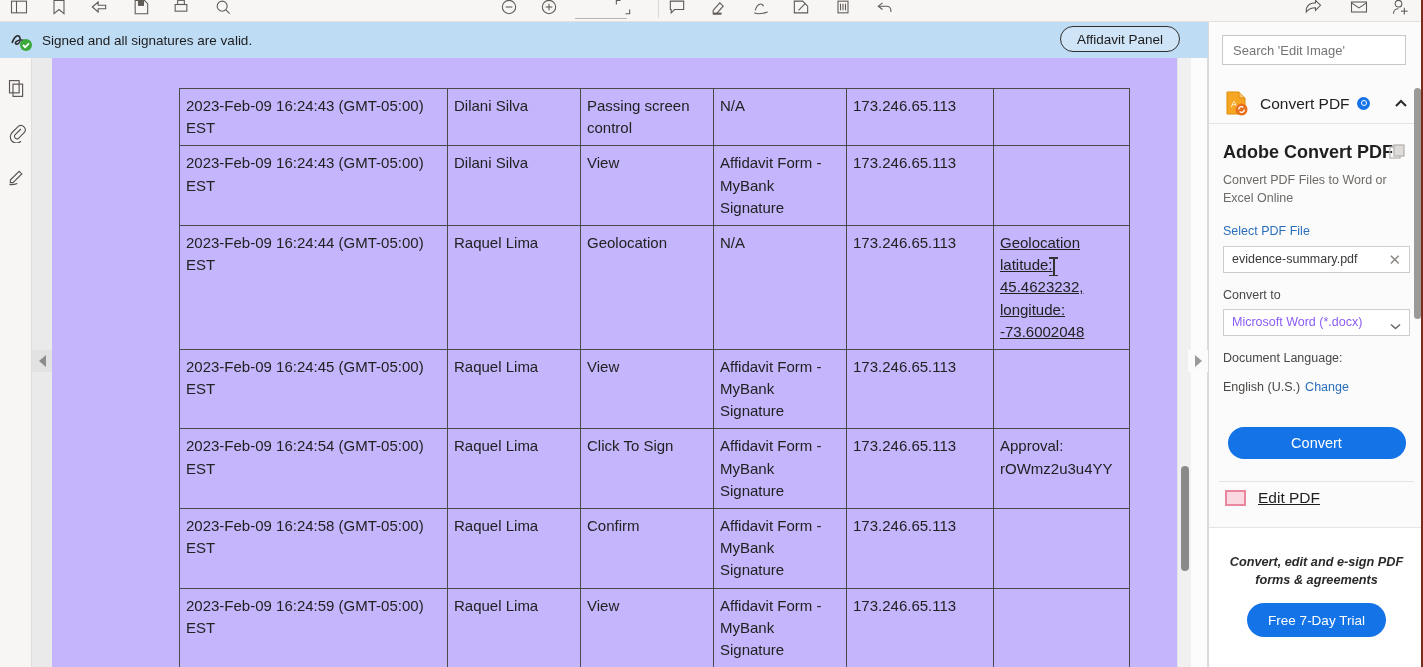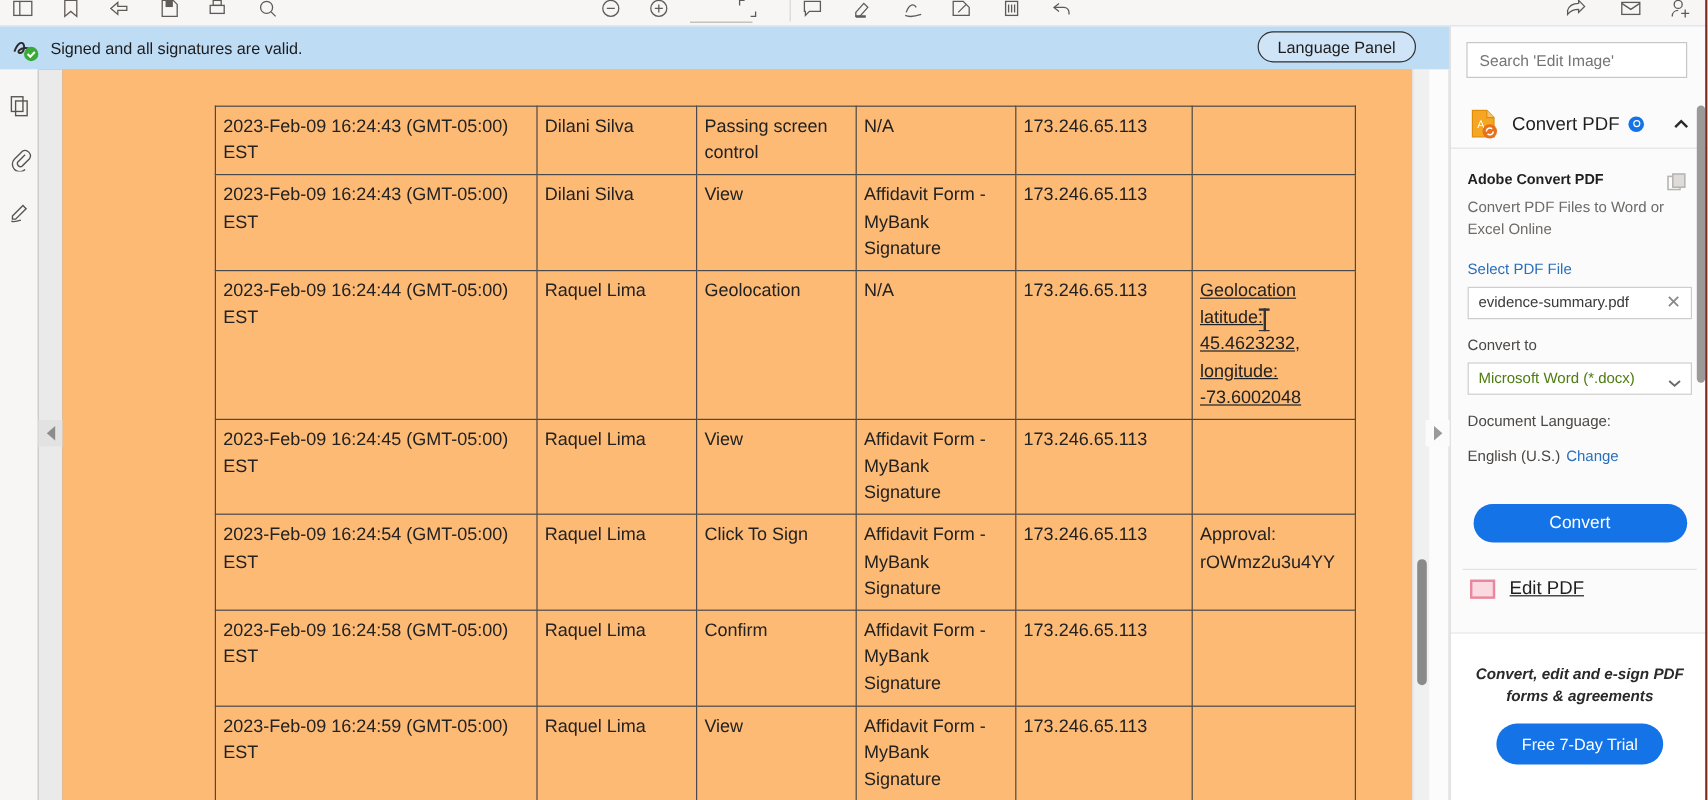--- a/index.html
+++ b/index.html
@@ -82,21 +82,21 @@
     position: absolute; left: 1188px; top: 350px; width: 20px; height: 22px;
     background: #fbfbfb; display: flex; align-items: center; justify-content: center;
     cursor: pointer; z-index: 4;
   }
   .collapse-right .tri {
     width: 0; height: 0; border-top: 6px solid transparent;
     border-bottom: 6px solid transparent; border-left: 7px solid #9a9a9a;
   }
   .page {
     position: absolute; left: 20px; top: 0; width: 1144px; height: 609px;
-    background: #fdba74;
+    background: #c4b5fd;
   }
 
   
   table.audit {
     position: absolute; left: 127px; top: 30px;
     border-collapse: collapse;
     table-layout: fixed;
     width: 936px;
     font-size: 15px;
     color: #222;
@@ -164,21 +164,21 @@
     width: 4px; height: 4px; border-radius: 50%;
     border: 1.3px solid #fff;
   }
   .rp-chevron {
     position: absolute; right: 16px; top: 13px; width: 14px; height: 14px;
   }
   .rp-chevron svg { width: 14px; height: 14px; stroke: #2a2a2a; fill: none; stroke-width: 2; }
 
   .rp-body { position: absolute; left: 0; top: 102px; width: 215px; }
   .rp-h2 {
-    font-size: 12px; font-weight: bold; color: #1f1f1f;
+    font-size: 18px; font-weight: bold; color: #1f1f1f;
     margin: 18px 0 0 14px;
   }
   .rp-copy-icon {
     position: absolute; right: 18px; top: 20px; width: 17px; height: 15px;
   }
   .rp-desc {
     font-size: 12.5px; color: #6d6a67; margin: 9px 14px 12px 14px; line-height: 1.42;
   }
   .rp-link {
     font-size: 12.5px; color: #2a6fbb; margin: 16px 0 0 14px;
@@ -189,21 +189,21 @@
     padding: 0 8px; font-size: 12.5px; color: #3a3a3a;
     justify-content: space-between;
   }
   .rp-x { color: #8b8885; font-size: 15px; cursor: pointer; line-height: 1; }
   .rp-label {
     font-size: 12.5px; color: #4a4745; margin: 15px 0 0 14px;
   }
   .rp-select {
     margin: 7px 14px 0 14px; height: 27px; border: 1px solid #cfcdcb;
     background: #fff; display: flex; align-items: center;
-    padding: 0 8px; font-size: 12.5px; color: #4d7c0f;
+    padding: 0 8px; font-size: 12.5px; color: #8b5cf6;
     justify-content: space-between; cursor: pointer;
   }
   .caret-dn { width: 11px; height: 7px; }
   .caret-dn svg { width: 11px; height: 7px; stroke: #6d6a67; fill: none; stroke-width: 1.6; }
   .rp-langline {
     font-size: 12.5px; color: #4a4745; margin: 15px 0 0 14px;
   }
   .rp-langline .val { color: #4a4745; }
   .rp-langline .chg { color: #2a6fbb; margin-left: 5px; cursor: pointer; }
   .rp-convert-btn {
@@ -392,21 +392,21 @@
   <div class="sig-banner">
     <div class="sig-icon">
       <svg viewBox="0 0 26 26" style="width:26px;height:26px">
         <path d="M4 16c3-8 7-9 8-5s-2 7-4 6 1-4 5-4 4 2 7 1" fill="none" stroke="#2b2b2b" stroke-width="1.6"></path>
         <circle cx="18" cy="18" r="6" fill="#3aa93a"></circle>
         <path d="M15 18l2.2 2.2L21 16.4" fill="none" stroke="#fff" stroke-width="1.8"></path>
       </svg>
     </div>
     <div class="sig-text">Signed and all signatures are valid.</div>
   </div>
-  <div class="sig-panel-btn">Language Panel</div>
+  <div class="sig-panel-btn">Affidavit Panel</div>
 
   <div class="left-rail">
     <div class="rail-btn" style="margin-top:8px">
       <svg viewBox="0 0 24 24">
           <rect x="4" y="3" width="11" height="14"></rect>
           <rect x="8" y="7" width="11" height="14"></rect>
         </svg>
     </div>
     <div class="rail-btn">
       <svg viewBox="0 0 24 24">

